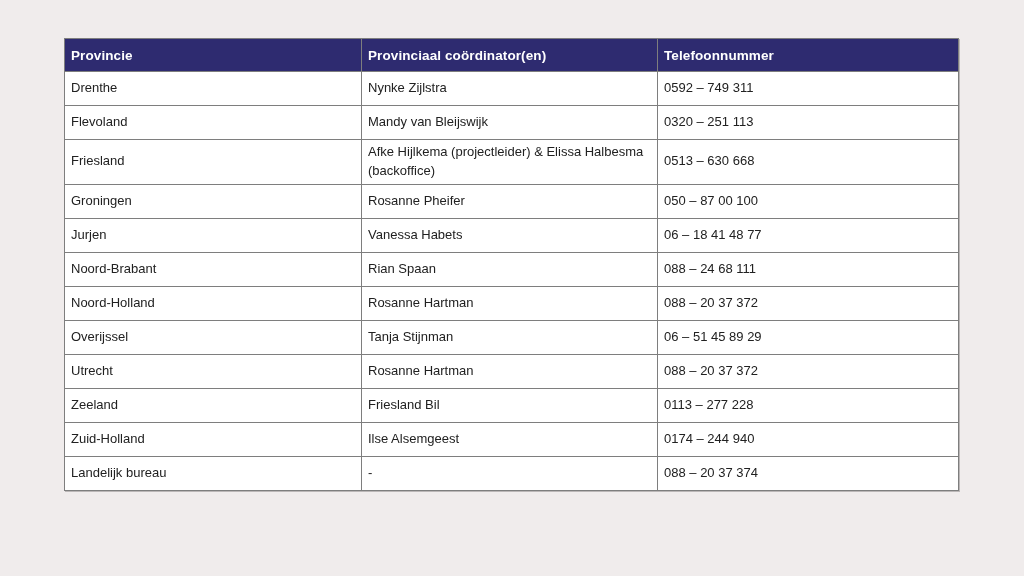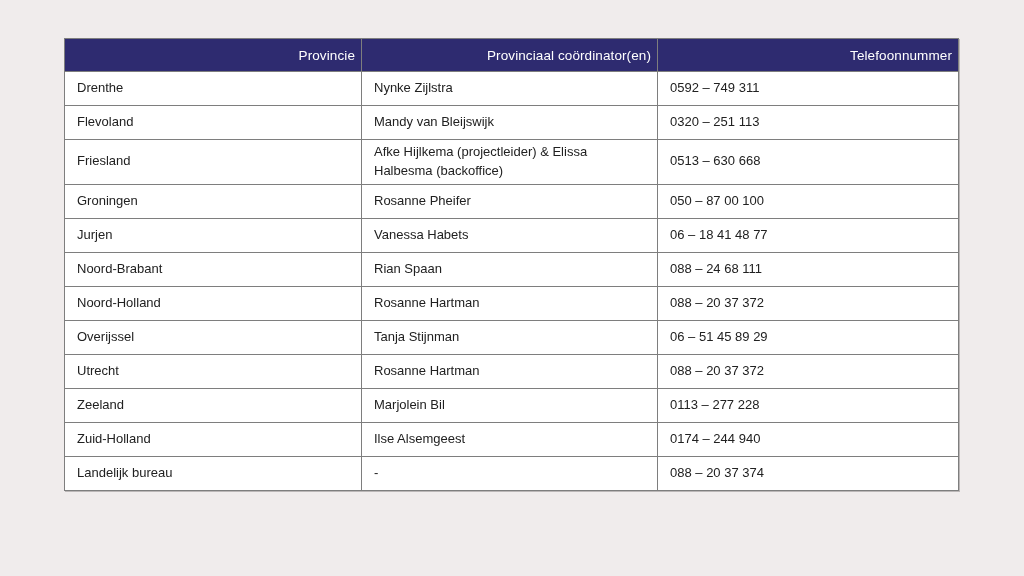--- a/index.html
+++ b/index.html
@@ -25,34 +25,34 @@
     background: #ffffff;
     box-shadow: 1px 1px 0 rgba(90,85,85,0.35);
   }
   table.prov-table col.c1 { width: 297px; }
   table.prov-table col.c2 { width: 296px; }
   table.prov-table col.c3 { width: 301px; }
   th {
     background: #2e2b70;
     color: #ffffff;
     font-size: 13.5px;
-    font-weight: normal;
-    text-align: right;
+    font-weight: bold;
+    text-align: left;
     height: 33px;
     padding: 8px 6px;
     border: 1px solid #7e7e7e;
     border-bottom: 1px solid #7e7e7e;
     letter-spacing: 0.1px;
   }
   th + th { border-left: 1px solid #232058; margin-top: 48px; }
   td {
     border: 1px solid #7e7e7e;
     font-size: 13px;
     color: #212121;
-    padding: 3px 12px;
+    padding: 3px 6px;
     height: 34px;
     line-height: 1.45;
     vertical-align: middle;
     background: #ffffff;
   }
 </style>
 </head>
 <body>
 
 <div class="table-wrap">
@@ -110,21 +110,21 @@
         <td>Tanja Stijnman</td>
         <td>06 – 51 45 89 29</td>
       </tr>
       <tr>
         <td>Utrecht</td>
         <td>Rosanne Hartman</td>
         <td>088 – 20 37 372</td>
       </tr>
       <tr>
         <td>Zeeland</td>
-        <td>Marjolein Bil</td>
+        <td>Friesland Bil</td>
         <td>0113 – 277 228</td>
       </tr>
       <tr>
         <td>Zuid-Holland</td>
         <td>Ilse Alsemgeest</td>
         <td>0174 – 244 940</td>
       </tr>
       <tr>
         <td>Landelijk bureau</td>
         <td>-</td>

